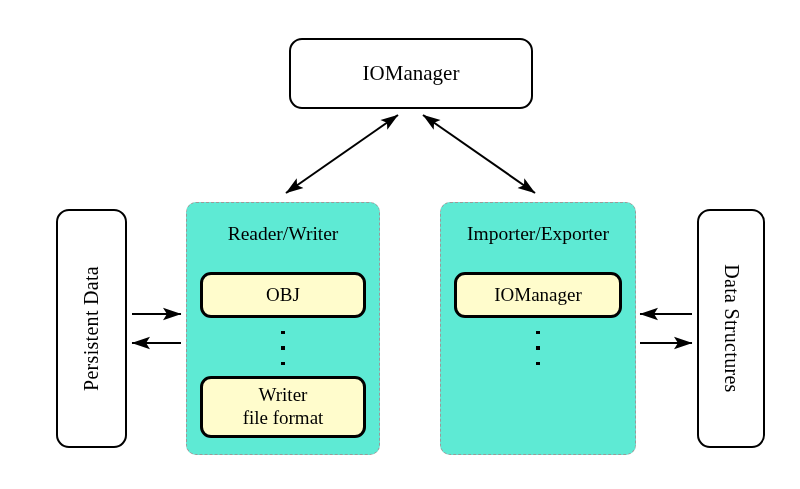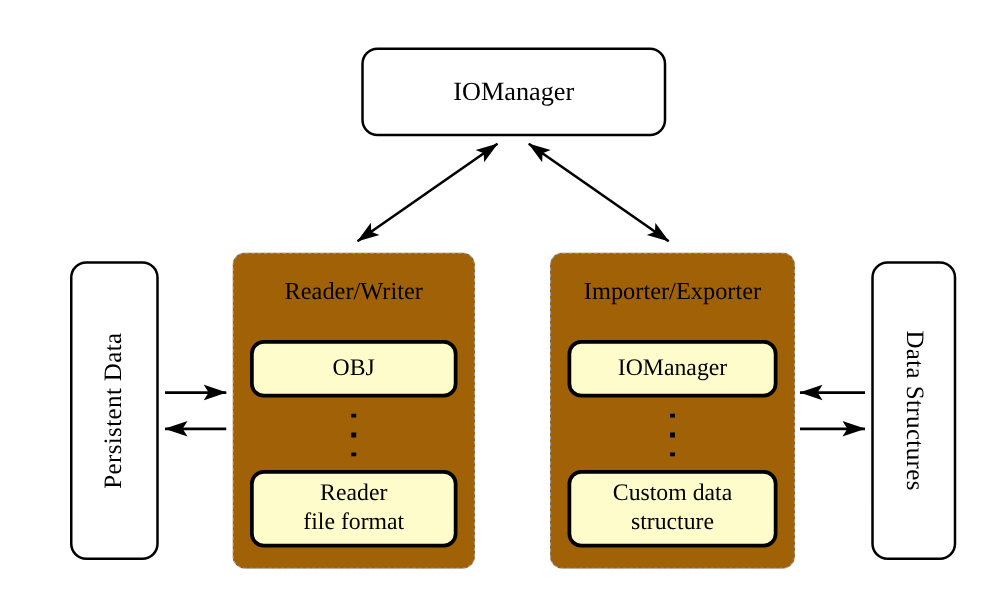--- a/index.html
+++ b/index.html
@@ -77,21 +77,21 @@
     height: 239px;
   }
   #data-structures .vtext { transform: rotate(90deg); }
 
   
   .panel {
     position: absolute;
     box-sizing: border-box;
     border: 1.6px dashed #9a9a9a;
     border-radius: 10px;
-    background: #a16207;
+    background: #5eead4;
     top: 202px;
     height: 253px;
   }
   #panel-readerwriter { left: 172px; width: 194px; }
   #panel-importerexporter { left: 426px; width: 196px; }
 
   .panel-title {
     position: absolute;
     left: 0; right: 0;
     top: 20px;
@@ -170,45 +170,39 @@
     </div>
 
     <div class="ellipsis-dots">
       <span></span>
       <span></span>
       <span></span>
     </div>
 
     <div class="inner-box bottom">
       <span>
-        <span>Reader</span><br>
+        <span>Writer</span><br>
         <span>file format</span>
       </span>
     </div>
   </div>
 
   <div class="panel" id="panel-importerexporter">
     <div class="panel-title">Importer/Exporter</div>
 
     <div class="inner-box top">
       <span>IOManager</span>
     </div>
 
     <div class="ellipsis-dots">
       <span></span>
       <span></span>
       <span></span>
     </div>
 
-    <div class="inner-box bottom">
-      <span>
-        <span>Custom data</span><br>
-        <span>structure</span>
-      </span>
-    </div>
   </div>
 
   <svg id="arrows" viewBox="0 0 800 489">
     <defs>
       <marker id="ah-end" markerWidth="9" markerHeight="9" refX="8.2" refY="3.1" orient="auto" markerUnits="strokeWidth">
         <path d="M0,0.25 L8.4,3.1 L0,5.95 L1.8,3.1 Z" fill="#000000"></path>
       </marker>
       <marker id="ah-start" markerWidth="9" markerHeight="9" refX="0.2" refY="3.1" orient="auto" markerUnits="strokeWidth">
         <path d="M8.4,0.25 L0,3.1 L8.4,5.95 L6.6,3.1 Z" fill="#000000"></path>
       </marker>

